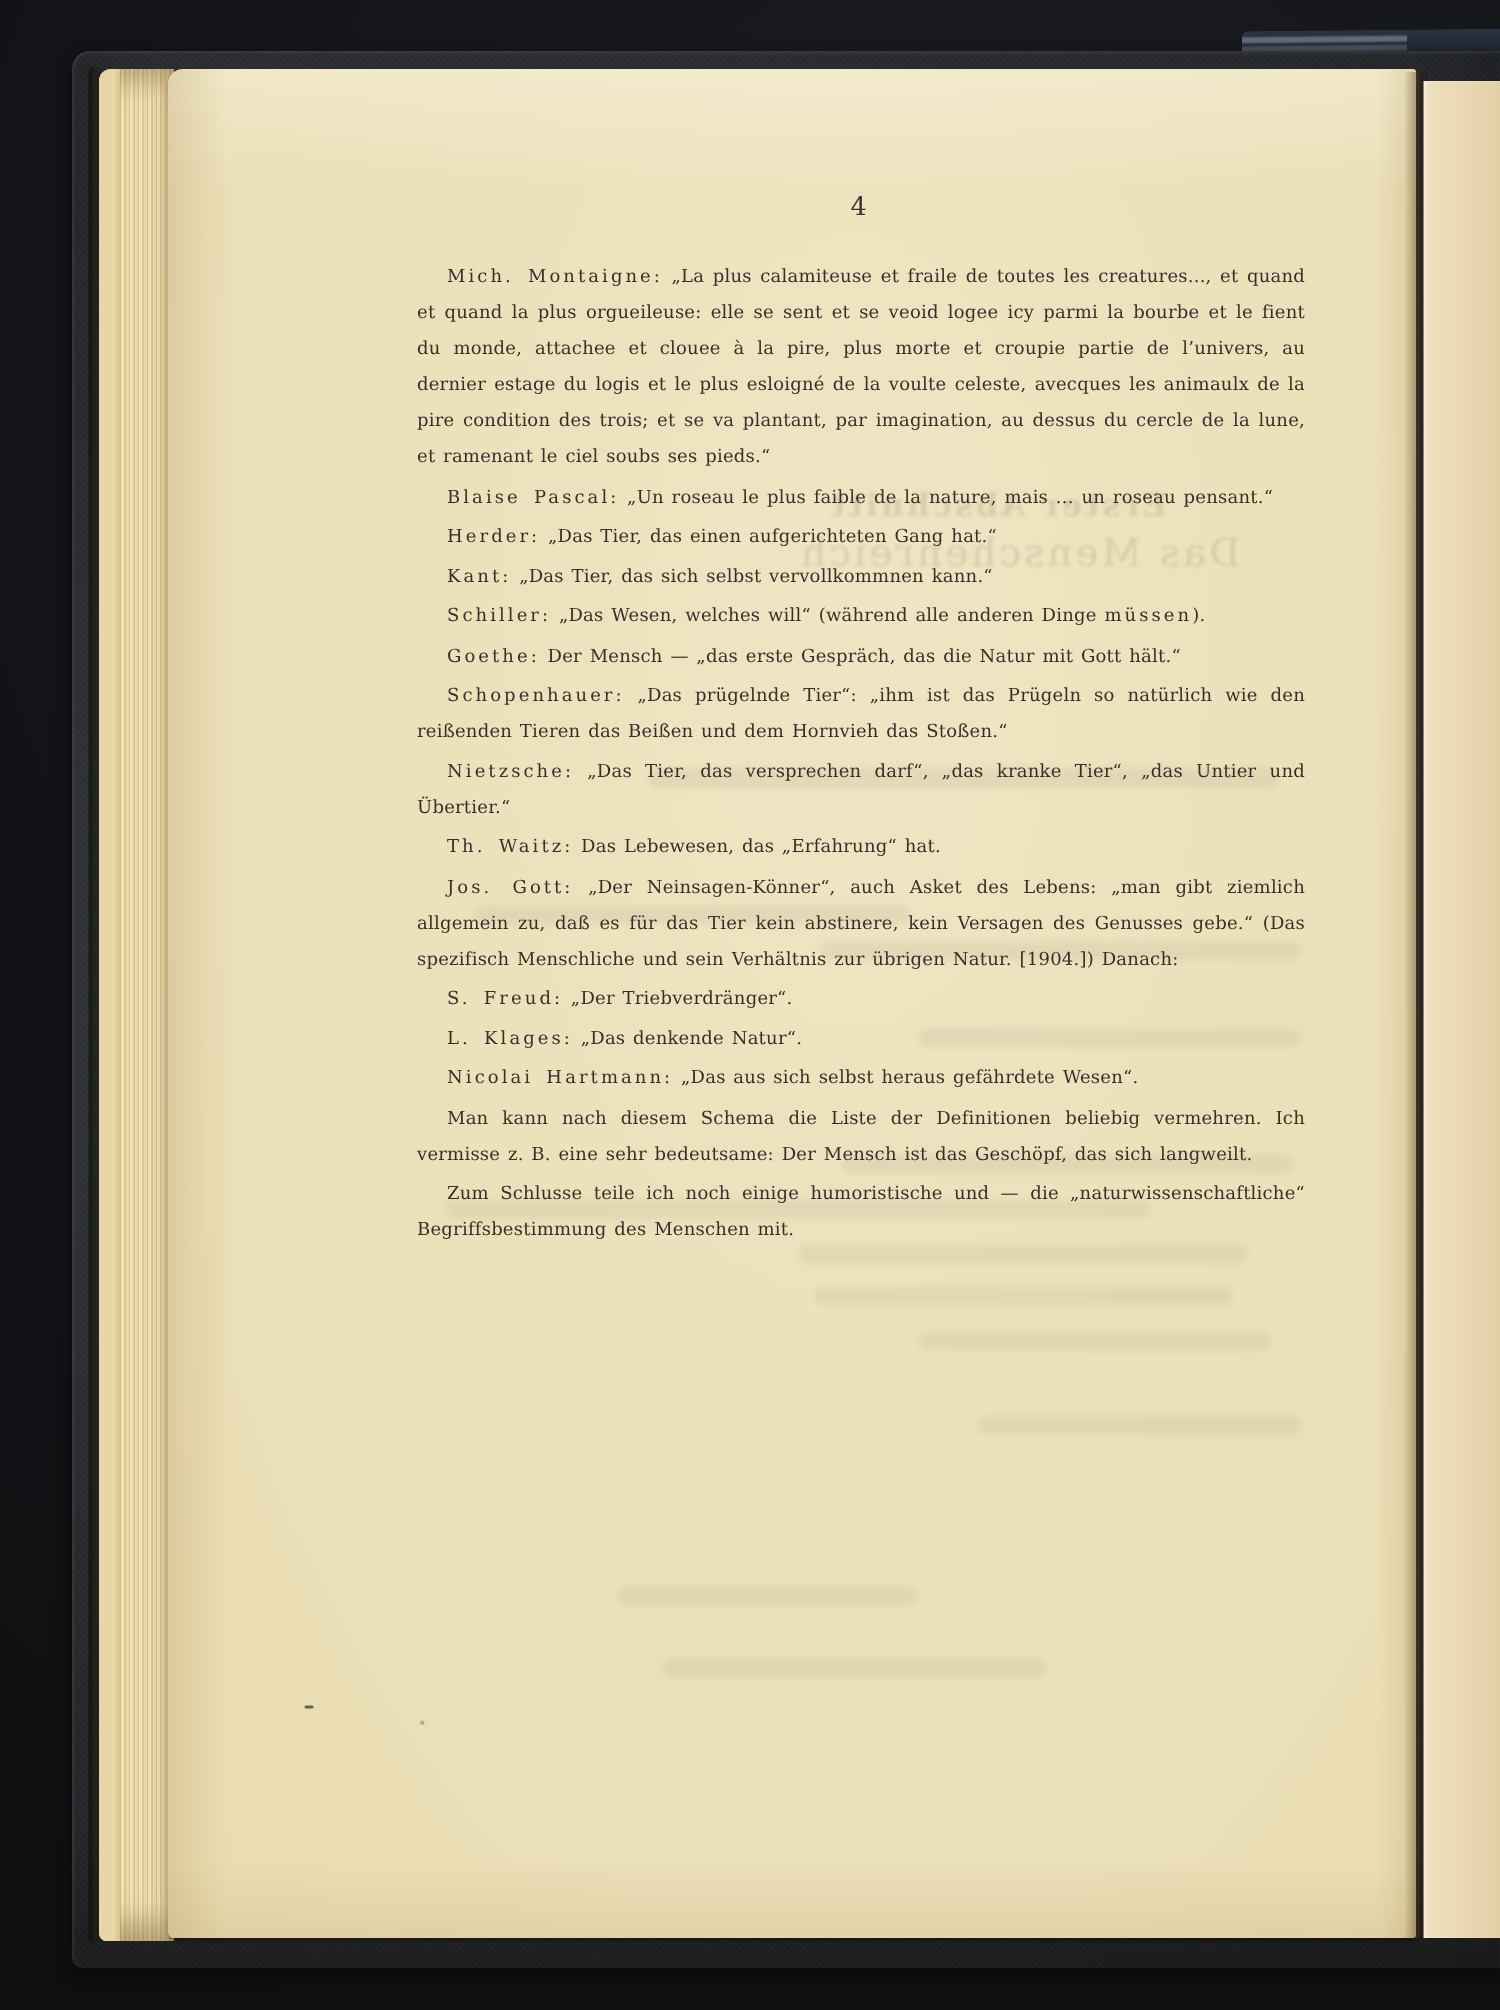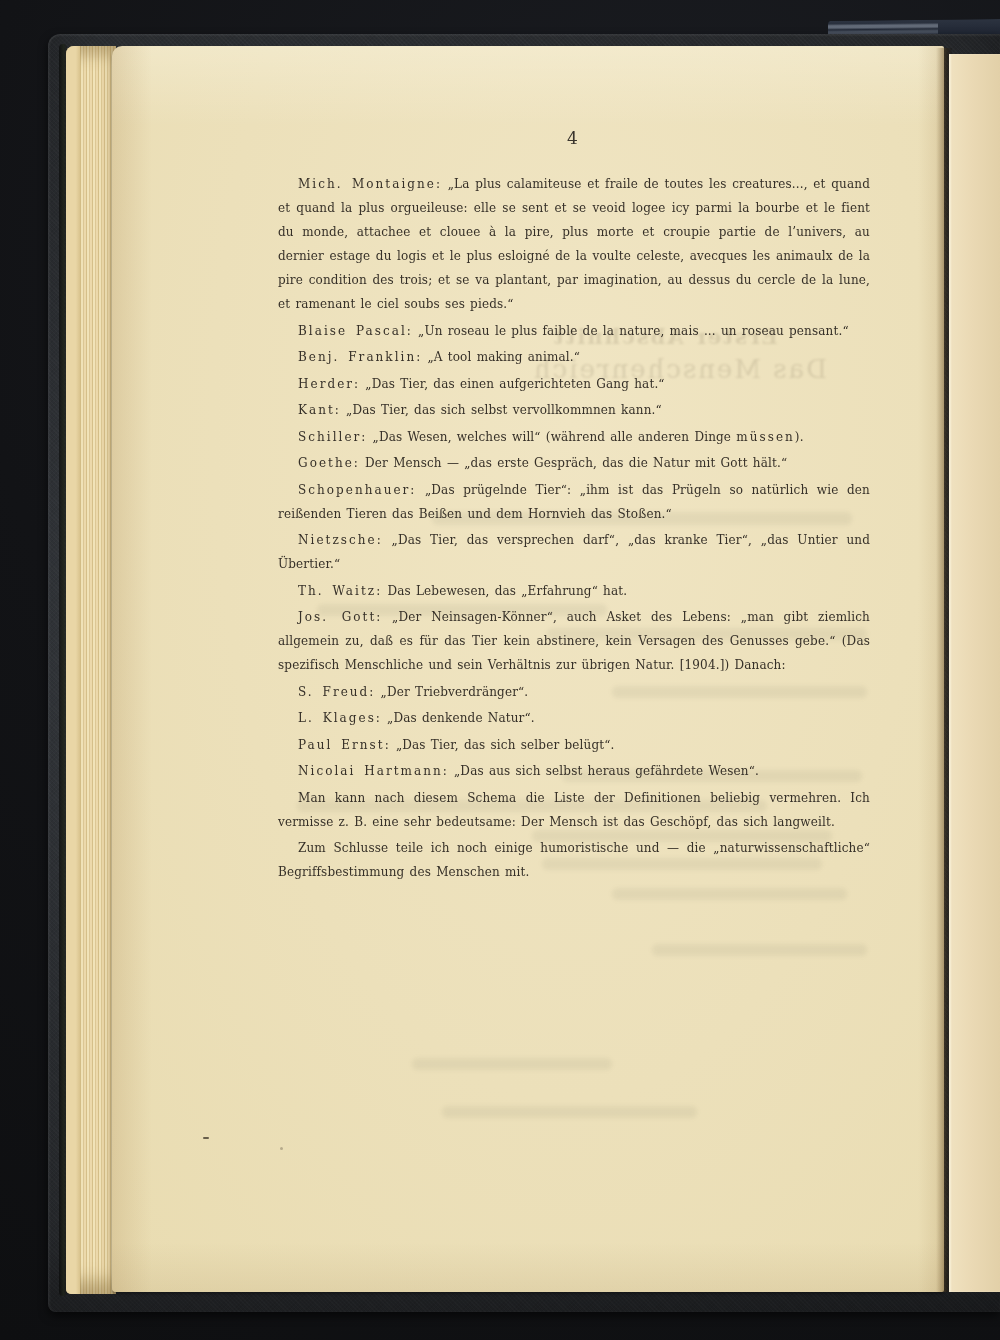--- a/index.html
+++ b/index.html
@@ -124,32 +124,30 @@
     <div class="smudge" style="left:500px;top:842px;width:235px;height:12px;"></div>
     <div class="smudge" style="left:540px;top:898px;width:215px;height:12px;"></div>
     <div class="smudge" style="left:300px;top:1012px;width:200px;height:12px;"></div>
     <div class="smudge" style="left:330px;top:1060px;width:255px;height:12px;"></div>
 
     <div class="page-number">4</div>
 
     <div class="text-block" id="text-block">
         <p><span class="sperr">Mich. Montaigne:</span><span> „La plus calamiteuse et fraile de toutes les creatures..., et quand et quand la plus orgueileuse: elle se sent et se veoid logee icy parmi la bourbe et le fient du monde, attachee et clouee à la pire, plus morte et croupie partie de l’univers, au dernier estage du logis et le plus esloigné de la voulte celeste, avecques les animaulx de la pire condition des trois; et se va plantant, par imagination, au dessus du cercle de la lune, et ramenant le ciel soubs ses pieds.“</span></p>
         <p><span class="sperr">Blaise Pascal:</span><span> „Un roseau le plus faible de la nature, mais ... un roseau pensant.“</span></p>
-        <p><span class="sperr">Benj. Franklin:</span><span> „A tool making animal.“</span></p>
         <p><span class="sperr">Herder:</span><span> „Das Tier, das einen aufgerichteten Gang hat.“</span></p>
         <p><span class="sperr">Kant:</span><span> „Das Tier, das sich selbst vervollkommnen kann.“</span></p>
         <p><span class="sperr">Schiller:</span><span> „Das Wesen, welches will“ (während alle anderen Dinge </span><span class="sperr">müssen</span><span>).</span></p>
         <p><span class="sperr">Goethe:</span><span> Der Mensch — „das erste Gespräch, das die Natur mit Gott hält.“</span></p>
         <p><span class="sperr">Schopenhauer:</span><span> „Das prügelnde Tier“: „ihm ist das Prügeln so natürlich wie den reißenden Tieren das Beißen und dem Hornvieh das Stoßen.“</span></p>
         <p><span class="sperr">Nietzsche:</span><span> „Das Tier, das versprechen darf“, „das kranke Tier“, „das Untier und Übertier.“</span></p>
         <p><span class="sperr">Th. Waitz:</span><span> Das Lebewesen, das „Erfahrung“ hat.</span></p>
         <p><span class="sperr">Jos. Gott:</span><span> „Der Neinsagen-Könner“, auch Asket des Lebens: „man gibt ziemlich allgemein zu, daß es für das Tier kein abstinere, kein Versagen des Genusses gebe.“ (Das spezifisch Menschliche und sein Verhältnis zur übrigen Natur. [1904.]) Danach:</span></p>
         <p><span class="sperr">S. Freud:</span><span> „Der Triebverdränger“.</span></p>
         <p><span class="sperr">L. Klages:</span><span> „Das denkende Natur“.</span></p>
-        <p><span class="sperr">Paul Ernst:</span><span> „Das Tier, das sich selber belügt“.</span></p>
         <p><span class="sperr">Nicolai Hartmann:</span><span> „Das aus sich selbst heraus gefährdete Wesen“.</span></p>
         <p><span>Man kann nach diesem Schema die Liste der Definitionen beliebig vermehren. Ich vermisse z. B. eine sehr bedeutsame: Der Mensch ist das Geschöpf, das sich langweilt.</span></p>
         <p><span>Zum Schlusse teile ich noch einige humoristische und — die „naturwissenschaftliche“ Begriffsbestimmung des Menschen mit.</span></p>
       </div>
 
     <div class="speck" style="left:91px;top:1091px;width:6px;height:2px;border-radius:2px;"></div>
     <div class="speck" style="left:168px;top:1101px;width:3px;height:3px;opacity:0.4;"></div>
   </div>
 
   <div class="gutter"></div>

